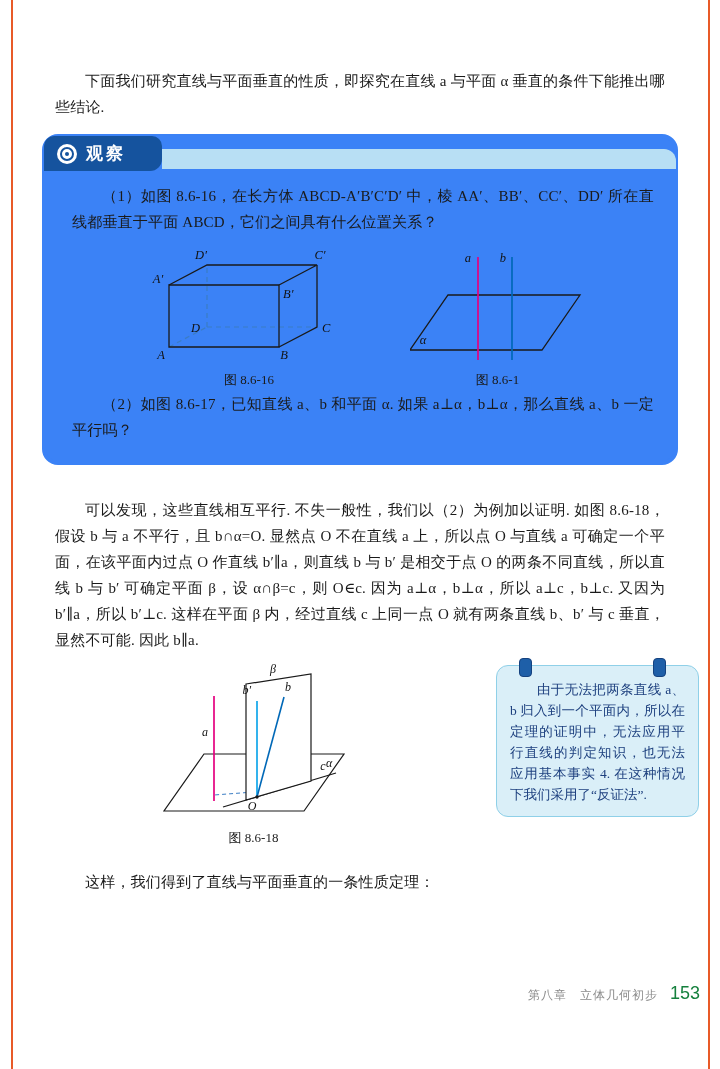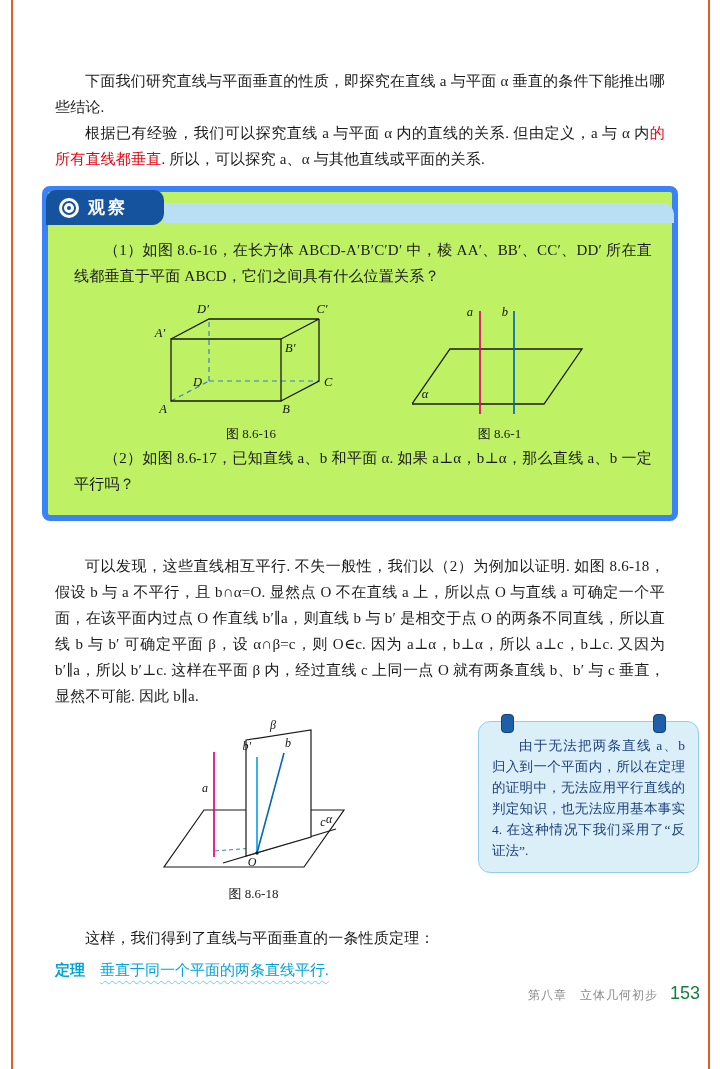--- a/index.html
+++ b/index.html
@@ -12,21 +12,21 @@
   .edge-line { position:absolute; top:0; bottom:0; width:2px; background:#e85a28; }
   .edge-line.left { left:11px; }
   .edge-line.right { right:10px; }
 
   .content { position:absolute; left:55px; right:55px; top:68px; }
 
   .para { margin:0; font-size:15px; line-height:26px; text-align:justify; text-indent:2em; letter-spacing:0.2px; }
   .red-em { color:#e60012; }
 
   
-  .observe-box { margin:14px -13px 0; border:6px solid #3b82f6; border-radius:8px; background:#bef264; }
+  .observe-box { margin:14px -13px 0; border:4px solid #3b82f6; border-radius:16px; background:#3b82f6; }
   .observe-header { display:flex; align-items:flex-start; margin:-2px -2px 0; }
   .observe-tab { background:#15539e; border-radius:10px 10px 12px 0; padding:6px 36px 6px 13px; display:flex; align-items:center; gap:9px; }
   .observe-icon { width:20px; height:20px; background:#fff; border-radius:50%; position:relative; flex:none; }
   .observe-icon::before { content:""; position:absolute; inset:3px; border:2px solid #15539e; border-radius:50%; }
   .observe-icon::after  { content:""; position:absolute; inset:8px; background:#15539e; border-radius:50%; }
   .observe-title { color:#fff; font-size:17px; font-weight:bold; letter-spacing:3px; font-family:"Liberation Sans",sans-serif; }
   .observe-band { flex:1; height:20px; margin-top:13px; background:#b8dff4; border-radius:0 12px 0 0; }
   .observe-body { padding:12px 20px 18px 26px; }
   .observe-body .para { margin:0; }
   .observe-item2 { margin-top:12px; }
@@ -36,21 +36,21 @@
   .fig-caption { font-size:13px; margin-top:6px; text-indent:0; color:#1a1a1a; }
 
   .fl { font-family:"Liberation Serif","DejaVu Serif",serif; font-style:italic; font-size:12.5px; fill:#111; }
   .flu { font-family:"Liberation Serif","DejaVu Serif",serif; font-style:italic; font-size:12px; fill:#111; }
 
   .proof { margin-top:32px; }
 
   .fig-note-row { position:relative; margin-top:10px; height:192px; }
   .fig18-block { position:absolute; left:106px; top:0; }
 
-  .note-box { position:absolute; right:-34px; top:2px; width:221px; box-sizing:border-box;
+  .note-box { position:absolute; right:-34px; top:2px; width:203px; box-sizing:border-box;
     background:#daeff8; border:1.5px solid #8fd0e8; border-radius:12px; padding:13px 13px 11px; }
   .note-box p { margin:0; font-size:13.5px; line-height:21px; color:#1c3f7e; text-indent:2em; text-align:justify; }
   .clip { position:absolute; top:-8px; width:11px; height:17px; background:#1e5fa8; border:1.5px solid #15427f; border-radius:4px; }
   .clip-left { left:22px; }
   .clip-right { right:32px; }
 
   .conclusion { margin-top:14px; }
   .theorem-line { margin:5px 0 0; font-size:15px; line-height:28px; text-indent:0; }
   .theorem-label { color:#00a3d9; font-weight:bold; margin-right:1em; }
   .theorem-text { color:#00a3d9; text-decoration-line:underline; text-decoration-style:wavy; text-decoration-color:#74cdea; text-decoration-thickness:1px; text-underline-offset:5px; }
@@ -62,21 +62,20 @@
 </head>
 <body>
 
 <div class="page">
   <div class="edge-line left"></div>
   <div class="edge-line right"></div>
 
   <div class="content">
 
     <p class="para">下面我们研究直线与平面垂直的性质，即探究在直线 a 与平面 α 垂直的条件下能推出哪些结论.</p>
-    <p class="para"><span>根据已有经验，我们可以探究直线 a 与平面 α 内的直线的关系. 但由定义，a 与 α 内</span><span class="red-em">的所有直线都垂直</span><span>. 所以，可以探究 a、α 与其他直线或平面的关系.</span></p>
 
     <div class="observe-box">
       <div class="observe-header">
         <div class="observe-tab">
           <span class="observe-icon"></span>
           <span class="observe-title">观察</span>
         </div>
         <div class="observe-band"></div>
       </div>
       <div class="observe-body">
@@ -153,21 +152,20 @@
       </figure>
 
       <aside class="note-box">
         <span class="clip clip-left"></span>
         <span class="clip clip-right"></span>
         <p>由于无法把两条直线 a、b 归入到一个平面内，所以在定理的证明中，无法应用平行直线的判定知识，也无法应用基本事实 4. 在这种情况下我们采用了“反证法”.</p>
       </aside>
     </div>
 
     <p class="para conclusion">这样，我们得到了直线与平面垂直的一条性质定理：</p>
-    <p class="theorem-line"><span class="theorem-label">定理</span><span class="theorem-text">垂直于同一个平面的两条直线平行.</span></p>
 
   </div>
 
   <div class="footer">
     <span class="footer-chapter">第八章　立体几何初步</span>
     <span class="footer-page">153</span>
   </div>
 </div>
 
 </body></html>

